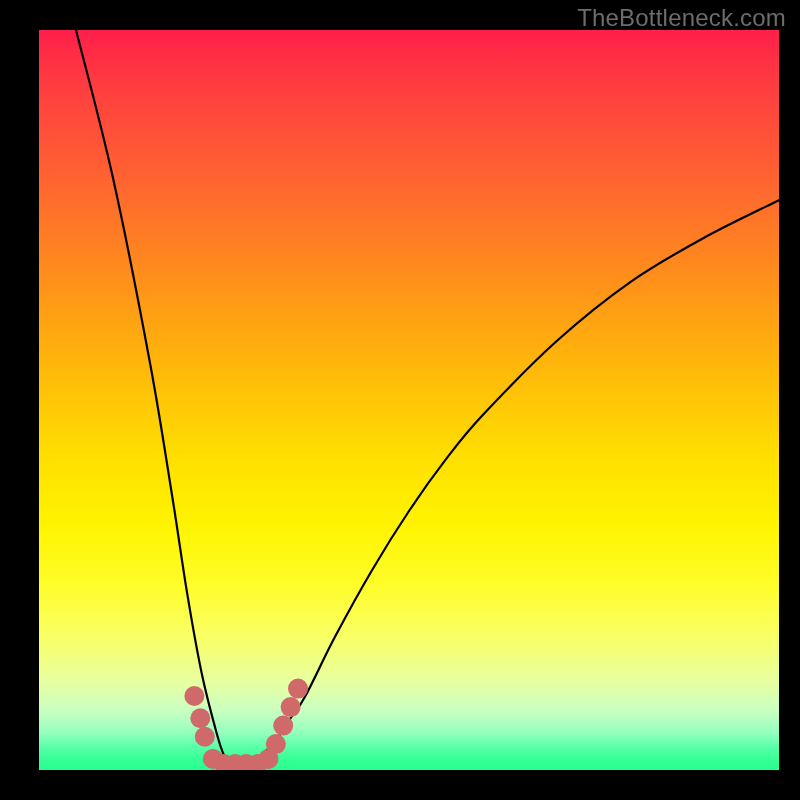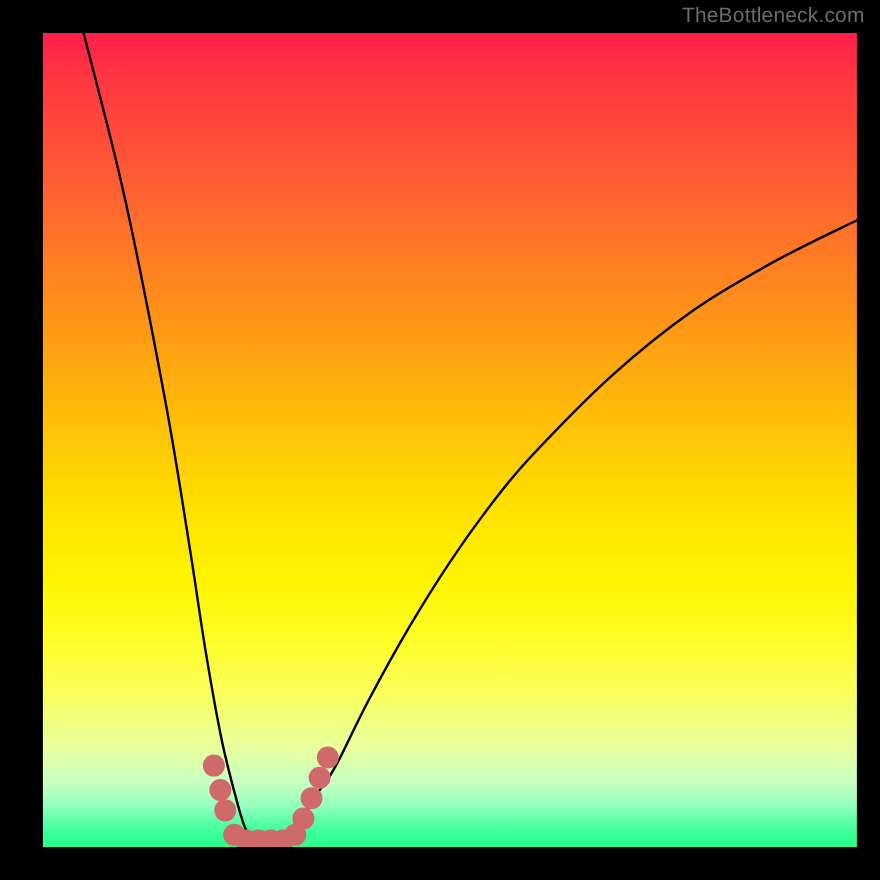--- a/index.html
+++ b/index.html
@@ -14,21 +14,21 @@
     position: relative;
     width: 800px;
     height: 800px;
     background: #000;
   }
   .watermark {
     position: absolute;
     top: 4px;
     right: 14px;
     font-family: Arial, Helvetica, sans-serif;
-    font-size: 19px;
+    font-size: 24px;
     color: #6c6c6c;
     letter-spacing: 0.2px;
     z-index: 10;
   }
   .plot {
     position: absolute;
     left: 39px;
     top: 30px;
     width: 740px;
     height: 740px;

